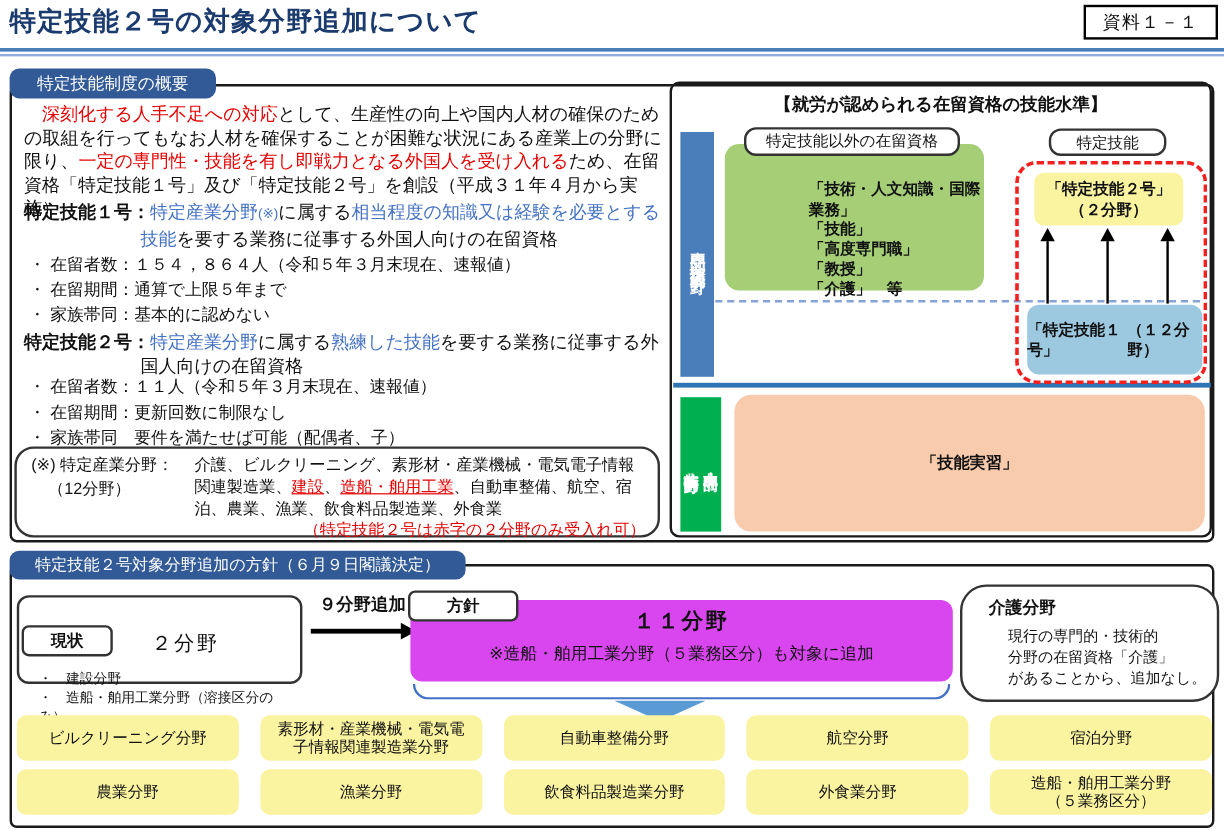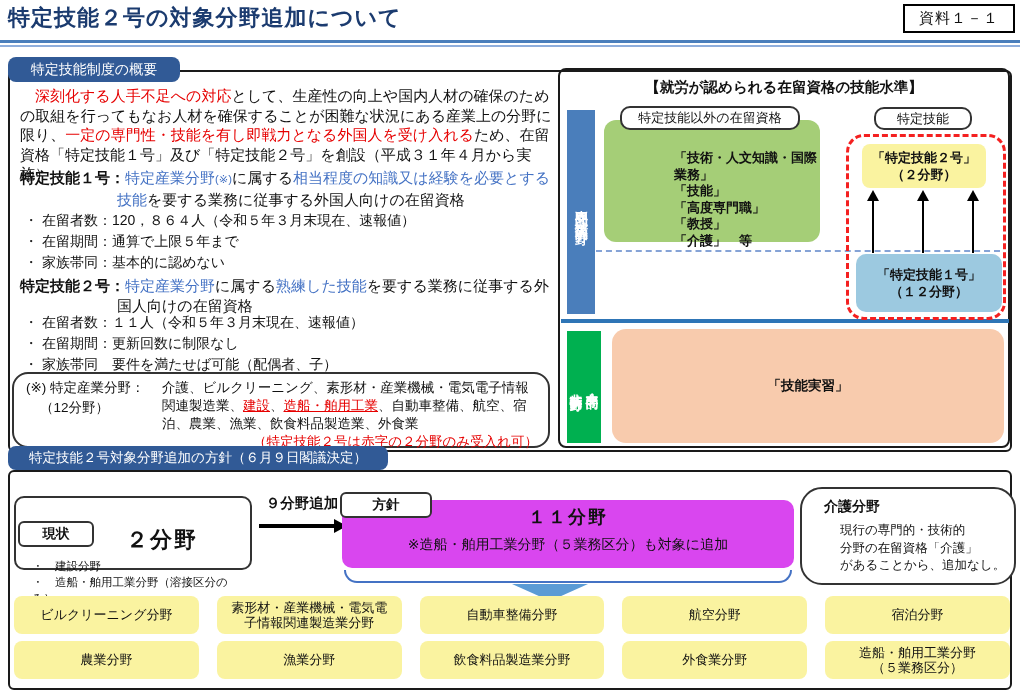--- a/index.html
+++ b/index.html
@@ -15,21 +15,21 @@
     display:flex;align-items:center;justify-content:center;font-size:15px;letter-spacing:1px;}
   .rule1{left:0;top:40px;width:1020px;height:3px;background:#4A7EBB;}
   .rule2{left:0;top:45px;width:1020px;height:2px;background:#8FAEDC;}
   
   .frame{border:2px solid #1a1a1a;border-radius:6px;background:#fff;}
   .pill{background:#315A96;color:#fff;font-weight:normal;font-size:14px;border-radius:8px;
     display:flex;align-items:center;justify-content:center;z-index:5;}
   #box1{left:8px;top:70px;width:1004px;height:382px;}
   #pill1{left:8px;top:57px;width:172px;height:25px;}
   #box2{left:8px;top:470px;width:1004px;height:220px;}
-  #pill2{left:8px;top:446px;width:380px;height:24px;font-size:13.5px;}
+  #pill2{left:8px;top:459px;width:380px;height:24px;font-size:13.5px;}
   
   .jtext{font-size:15px;line-height:19.5px;}
   #intro{left:20px;top:86px;width:534px;}
   .hang{padding-left:97px;text-indent:-97px;}
   #ssw1def{left:20px;top:168px;width:534px;}
   #ssw2def{left:20px;top:276px;width:534px;}
   .bullets{font-size:14px;line-height:21px;}
   #ssw1bul{left:24px;top:210px;width:520px;}
   #ssw2bul{left:24px;top:312px;width:520px;}
   
@@ -52,34 +52,34 @@
   #lbl-other{left:60px;top:36px;width:180px;height:24px;}
   #lbl-ssw{left:314px;top:37px;width:98px;height:23px;}
   #greenbox{left:44px;top:50px;width:216px;height:122px;background:#A5CE77;border-radius:12px;z-index:1;}
   #greenbox .items{position:absolute;left:22px;top:30px;font-size:13px;font-weight:bold;line-height:16.5px;margin-left:48px;}
   #dashline{left:36px;top:180px;width:404px;border-top:2px dashed #85A3D6;z-index:0;}
   #redframe{left:286px;top:64px;width:160px;height:186px;border:3px dashed #F42020;border-radius:18px;z-index:2;}
   .mini-yellow{background:#FAF3A0;border-radius:8px;display:flex;flex-direction:column;align-items:center;
     justify-content:center;font-size:13px;font-weight:bold;line-height:17px;z-index:3;}
   #y2box{left:302px;top:74px;width:124px;height:44px;}
   #b1box{left:296px;top:184px;width:146px;height:58px;background:#9CC9E0;border-radius:10px;display:flex;
-    flex-direction:column;align-items:center;justify-content:center;font-size:13px;font-weight:bold;line-height:17px;z-index:3;}
+    flex-direction:row;align-items:center;justify-content:center;font-size:13px;font-weight:bold;line-height:17px;z-index:3;}
   #uparrows{left:312px;top:120px;width:102px;height:64px;display:flex;justify-content:space-between;z-index:1;}
   .uparrow{position:relative;width:2px;height:52px;background:#000;margin-top:11px;}
   .uparrow::before{content:"";position:absolute;top:-11px;left:-5px;border:6px solid transparent;border-top:0;border-bottom:11px solid #000;}
   #ddivider{left:1px;top:249px;width:448px;height:4px;background:#2E75B6;}
   #orangebox{left:52px;top:259px;width:392px;height:114px;background:#F8CBAD;border-radius:14px;
     display:flex;align-items:center;justify-content:center;font-size:13.5px;font-weight:bold;}
   
   #box2 .abs{position:absolute;}
   .tagbox{background:#fff;border:2px solid #333;border-radius:6px;display:flex;align-items:center;
     justify-content:center;font-size:13.5px;font-weight:bold;z-index:4;}
   #curbox{left:4px;top:24px;width:238px;height:74px;border:2px solid #333;border-radius:10px;background:#fff;}
   #tag-cur{left:8px;top:21px;width:76px;height:26px;margin-top:28px;}
-  #cur-title{left:110px;top:27px;font-size:22px;font-weight:bold;letter-spacing:2px;}
+  #cur-title{left:110px;top:27px;font-size:17px;font-weight:normal;letter-spacing:2px;}
   #cur-bullets{left:16px;top:60px;font-size:11.5px;line-height:16px;}
   #arrlabel{left:246px;top:22px;width:92px;text-align:center;font-size:14.5px;font-weight:bold;}
   #harrow{left:249px;top:52px;width:76px;height:3.5px;background:#000;}
   #harrow::after{content:"";position:absolute;right:-12px;top:-5px;border:7px solid transparent;
     border-right:0;border-left:13px solid #000;}
   #planbox{left:332px;top:28px;width:452px;height:68px;background:#d946ef;border-radius:10px;z-index:1;}
   #tag-plan{left:330px;top:20px;width:92px;height:26px;}
   #plan-title{left:0;top:5px;width:100%;text-align:center;font-size:18px;font-weight:bold;letter-spacing:2px;}
   #plan-note{left:0;top:36px;width:100%;text-align:center;font-size:14px;}
   #brace{left:334px;top:98px;width:448px;height:13px;border:2.5px solid #4472C4;border-top:none;
@@ -104,21 +104,21 @@
   <div class="abs rule1"></div>
   <div class="abs rule2"></div>
 
   <div class="abs frame" id="box1"></div>
   <div class="abs pill" id="pill1">特定技能制度の概要</div>
 
   <div class="abs jtext" id="intro"><span>　</span><span style="color: rgb(230, 0, 0);">深刻化する人手不足への対応</span><span>として、生産性の向上や国内人材の確保のための取組を行ってもなお人材を確保することが困難な状況にある産業上の分野に限り、</span><span style="color: rgb(230, 0, 0);">一定の専門性・技能を有し即戦力となる外国人を受け入れる</span><span>ため、在留資格「特定技能１号」及び「特定技能２号」を創設（平成３１年４月から実施）</span></div>
 
   <div class="abs jtext hang" id="ssw1def"><span style="font-weight: bold;">特定技能１号：</span><span style="color: rgb(68, 114, 196);">特定産業分野</span><span style="color: rgb(68, 114, 196); font-size: 0.75em;">(※)</span><span>に属する</span><span style="color: rgb(68, 114, 196);">相当程度の知識又は経験を必要とする技能</span><span>を要する業務に従事する外国人向けの在留資格</span></div>
   <div class="abs bullets" id="ssw1bul">
-    <div>・ 在留者数：120，８６４人（令和５年３月末現在、速報値）</div>
+    <div>・ 在留者数：１５４，８６４人（令和５年３月末現在、速報値）</div>
     <div>・ 在留期間：通算で上限５年まで</div>
     <div>・ 家族帯同：基本的に認めない</div>
   </div>
 
   <div class="abs jtext hang" id="ssw2def"><span style="font-weight: bold;">特定技能２号：</span><span style="color: rgb(68, 114, 196);">特定産業分野</span><span>に属する</span><span style="color: rgb(68, 114, 196);">熟練した技能</span><span>を要する業務に従事する外国人向けの在留資格</span></div>
   <div class="abs bullets" id="ssw2bul">
     <div>・ 在留者数：１１人（令和５年３月末現在、速報値）</div>
     <div>・ 在留期間：更新回数に制限なし</div>
     <div>・ 家族帯同　要件を満たせば可能（配偶者、子）</div>
   </div>

